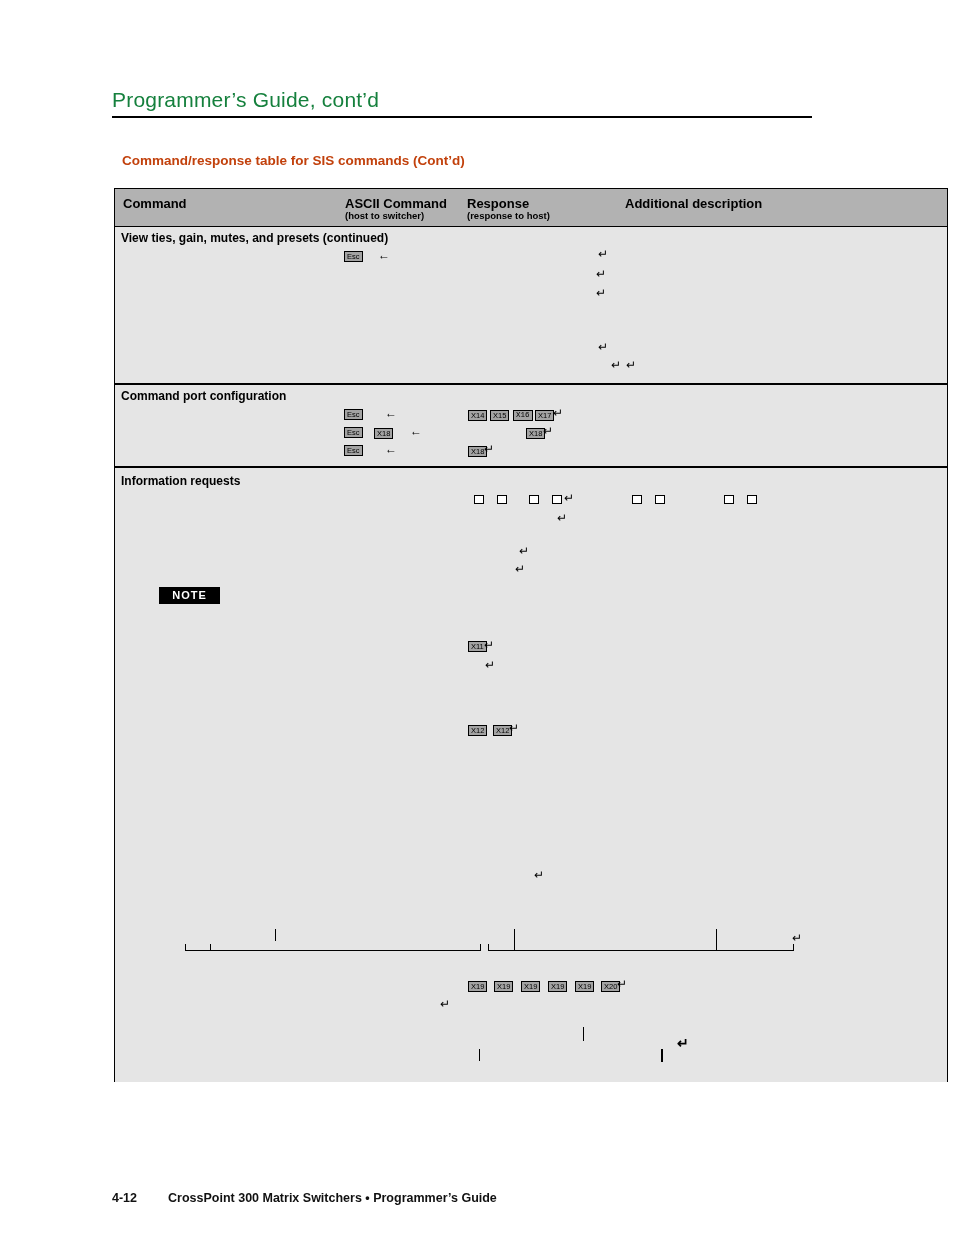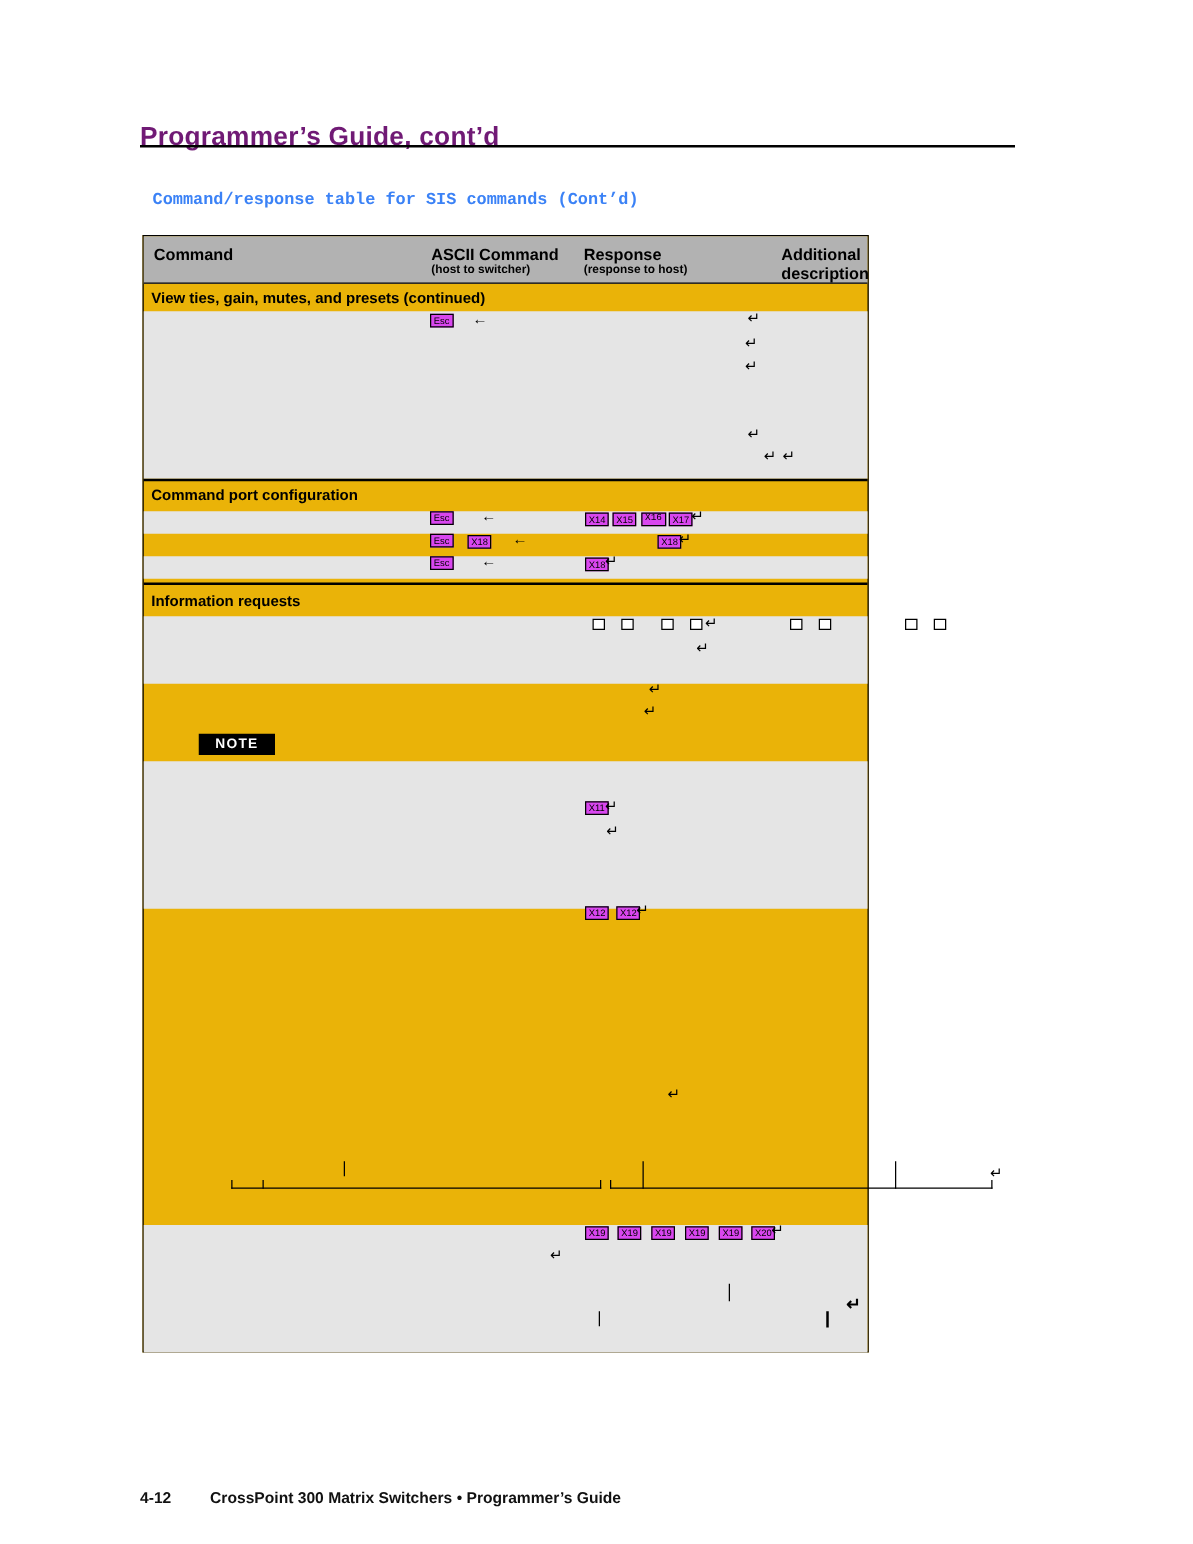--- a/index.html
+++ b/index.html
@@ -1,36 +1,36 @@
 <!DOCTYPE html>
 <html><head>
 <meta charset="utf-8">
 <style>
   * { margin:0; padding:0; box-sizing:border-box; }
   body { background:#ffffff; font-family:"Liberation Sans", sans-serif; }
   .page { position:relative; width:954px; height:1235px; background:#ffffff; overflow:hidden; }
 
-  .page-title { position:absolute; left:112px; top:98px; font-size:21px; font-weight:bold; color:#701a75; letter-spacing:0.2px; }
+  .page-title { position:absolute; left:112px; top:88px; font-size:21px; font-weight:normal; color:#15803d; letter-spacing:0.2px; }
   .title-rule { position:absolute; left:112px; top:116px; width:700px; height:2px; background:#000; }
-  .table-title { position:absolute; left:122px; top:153px; font-size:13.5px; font-weight:bold; color:#3b82f6;font-family:Liberation Mono, monospace; }
+  .table-title { position:absolute; left:122px; top:153px; font-size:13.5px; font-weight:bold; color:#c2410c; }
 
-  .sis-table { position:absolute; left:114px; top:188px; width:581px; height:894px; border:1.5px solid #000; background:#eab308;padding-left:22px; }
+  .sis-table { position:absolute; left:114px; top:188px; width:834px; height:894px; border:1.5px solid #000; background:#e5e5e5;padding-left:22px; }
   .band { position:absolute; left:0; width:100%; background:#e5e5e5; }
   .hdr-band { position:absolute; left:0; top:0; width:100%; height:38px; background:#b2b2b2; border-bottom:1.5px solid #000; }
   .divider { position:absolute; left:0; width:100%; height:1.5px; background:#000; }
 
   .hdr-text { position:absolute; font-size:13px; font-weight:bold; color:#000; }
   .hdr-sub { position:absolute; font-size:9.5px; font-weight:bold; color:#000; }
   .section-text { position:absolute; font-size:12px; font-weight:bold; color:#000; }
 
   .note-badge { position:absolute; left:44px; top:398px; width:61px; height:17px; background:#000; color:#fff;
     font-size:11px; font-weight:bold; text-align:center; line-height:17px; letter-spacing:1px; }
 
   .glyphs { position:absolute; left:0; top:0; width:954px; height:1235px; pointer-events:none; }
-  .key { position:absolute; display:inline-block; border:1px solid #000; background:#d946ef; color:#000;
+  .key { position:absolute; display:inline-block; border:1px solid #000; background:#a3a3a3; color:#000;
     font-size:7.5px; line-height:9px; padding:0 2px; font-family:"Liberation Sans", sans-serif; }
   .ret { position:absolute; font-size:12px; color:#000; line-height:12px; }
   .ret.big { font-size:14px; font-weight:bold; }
   .larr { position:absolute; font-size:12px; color:#000; line-height:12px; }
   .sq { position:absolute; width:10px; height:9px; border:1px solid #000; background:#fff; }
   .vbar { position:absolute; width:1px; background:#000; }
   .vbar.thick { width:2px; }
   .bracket { position:absolute; height:7px; border-bottom:1px solid #000; border-left:1px solid #000; border-right:1px solid #000; }
 
   .footer { position:absolute; top:1191px; left:112px; font-size:12.5px; font-weight:bold; color:#111; }

